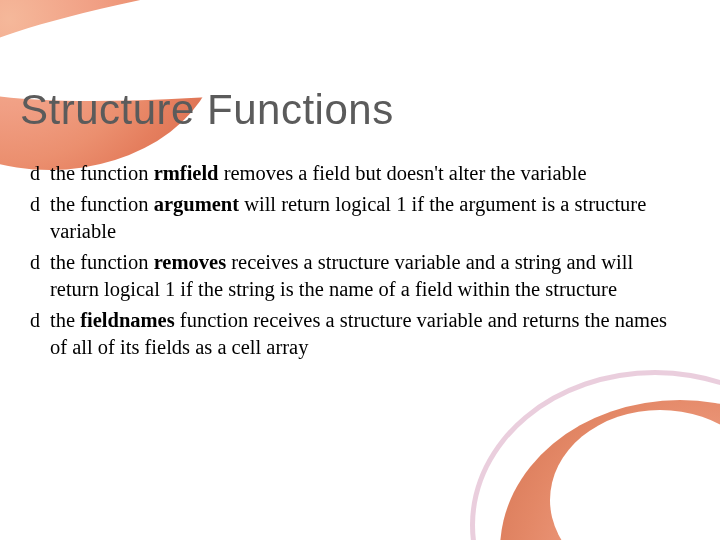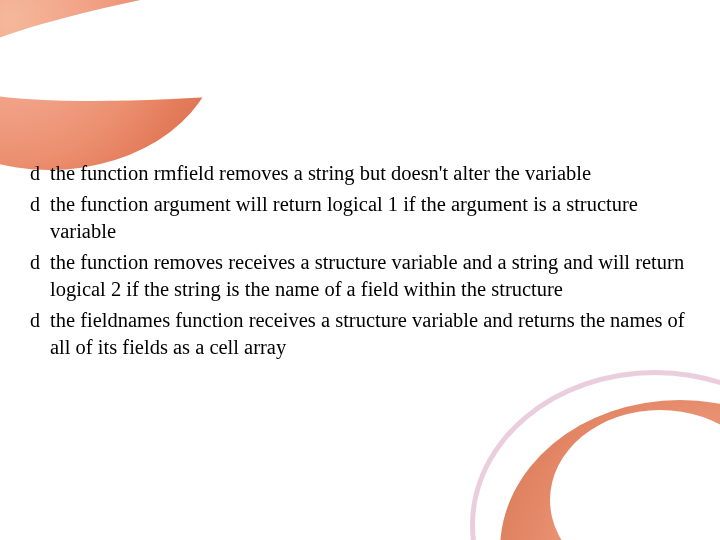--- a/index.html
+++ b/index.html
@@ -14,50 +14,51 @@
   .ribbon.r3{top:20px;height:80px;border-top:3px solid rgba(230,230,230,0.9);transform:rotate(-6deg);}
   
   .corner-br{position:absolute;right:-140px;bottom:-160px;width:360px;height:300px;border-radius:50%;background:radial-gradient(circle at 60% 60%, #f4b08f 0%, #ef9476 40%, #e07a55 70%, #d46a45 90%);opacity:0.9;}
   .corner-br-line{position:absolute;right:-120px;bottom:-140px;width:360px;height:300px;border-radius:50%;border:5px solid rgba(170,60,120,0.25);}
   .corner-br-white{position:absolute;right:-50px;bottom:-50px;width:220px;height:180px;border-radius:50%;background:#fff;}
   
   .title{position:absolute;top:86px;left:20px;font-family:'Segoe UI Light','Segoe UI','Helvetica Neue',Arial,sans-serif;font-weight:300;font-size:42px;color:#5b5b5b;letter-spacing:0.5px;}
   .body{position:absolute;top:160px;left:30px;right:34px;color:#000;font-size:20.5px;line-height:1.32;}
   .item{display:flex;align-items:flex-start;margin:0 0 4px 0;}
   .bullet{flex:0 0 20px;font-size:20px;line-height:1.25;color:#000;padding-top:1px;}
-  .text b{font-weight:normal;text-align:right;}
+  .text b{font-weight:bold;text-align:right;}
 </style>
 </head>
 <body>
 
 <div class="slide">
 
   <div class="swoosh-bg"></div>
   <div class="ribbon r3"></div>
   <div class="ribbon r1"></div>
   <div class="ribbon r2"></div>
   <div class="swoosh-white"></div>
 
   <div class="corner-br"></div>
   <div class="corner-br-line"></div>
   <div class="corner-br-white"></div>
 
+  <div class="title">Structure Functions</div>
 
   <div class="body">
     <div class="item">
       <span class="bullet">d</span>
-      <span class="text"><span>the function </span><b>rmfield</b><span> removes a string but doesn't alter the variable</span></span>
+      <span class="text"><span>the function </span><b>rmfield</b><span> removes a field but doesn't alter the variable</span></span>
     </div>
     <div class="item">
       <span class="bullet">d</span>
       <span class="text"><span>the function </span><b>argument</b><span> will return logical 1 if the argument is a structure variable</span></span>
     </div>
     <div class="item">
       <span class="bullet">d</span>
-      <span class="text"><span>the function </span><b>removes</b><span> receives a structure variable and a string and will return logical 2 if the string is the name of a field within the structure</span></span>
+      <span class="text"><span>the function </span><b>removes</b><span> receives a structure variable and a string and will return logical 1 if the string is the name of a field within the structure</span></span>
     </div>
     <div class="item">
       <span class="bullet">d</span>
       <span class="text"><span>the </span><b>fieldnames</b><span> function receives a structure variable and returns the names of all of its fields as a cell array</span></span>
     </div>
   </div>
 
 </div>
 
 </body></html>

